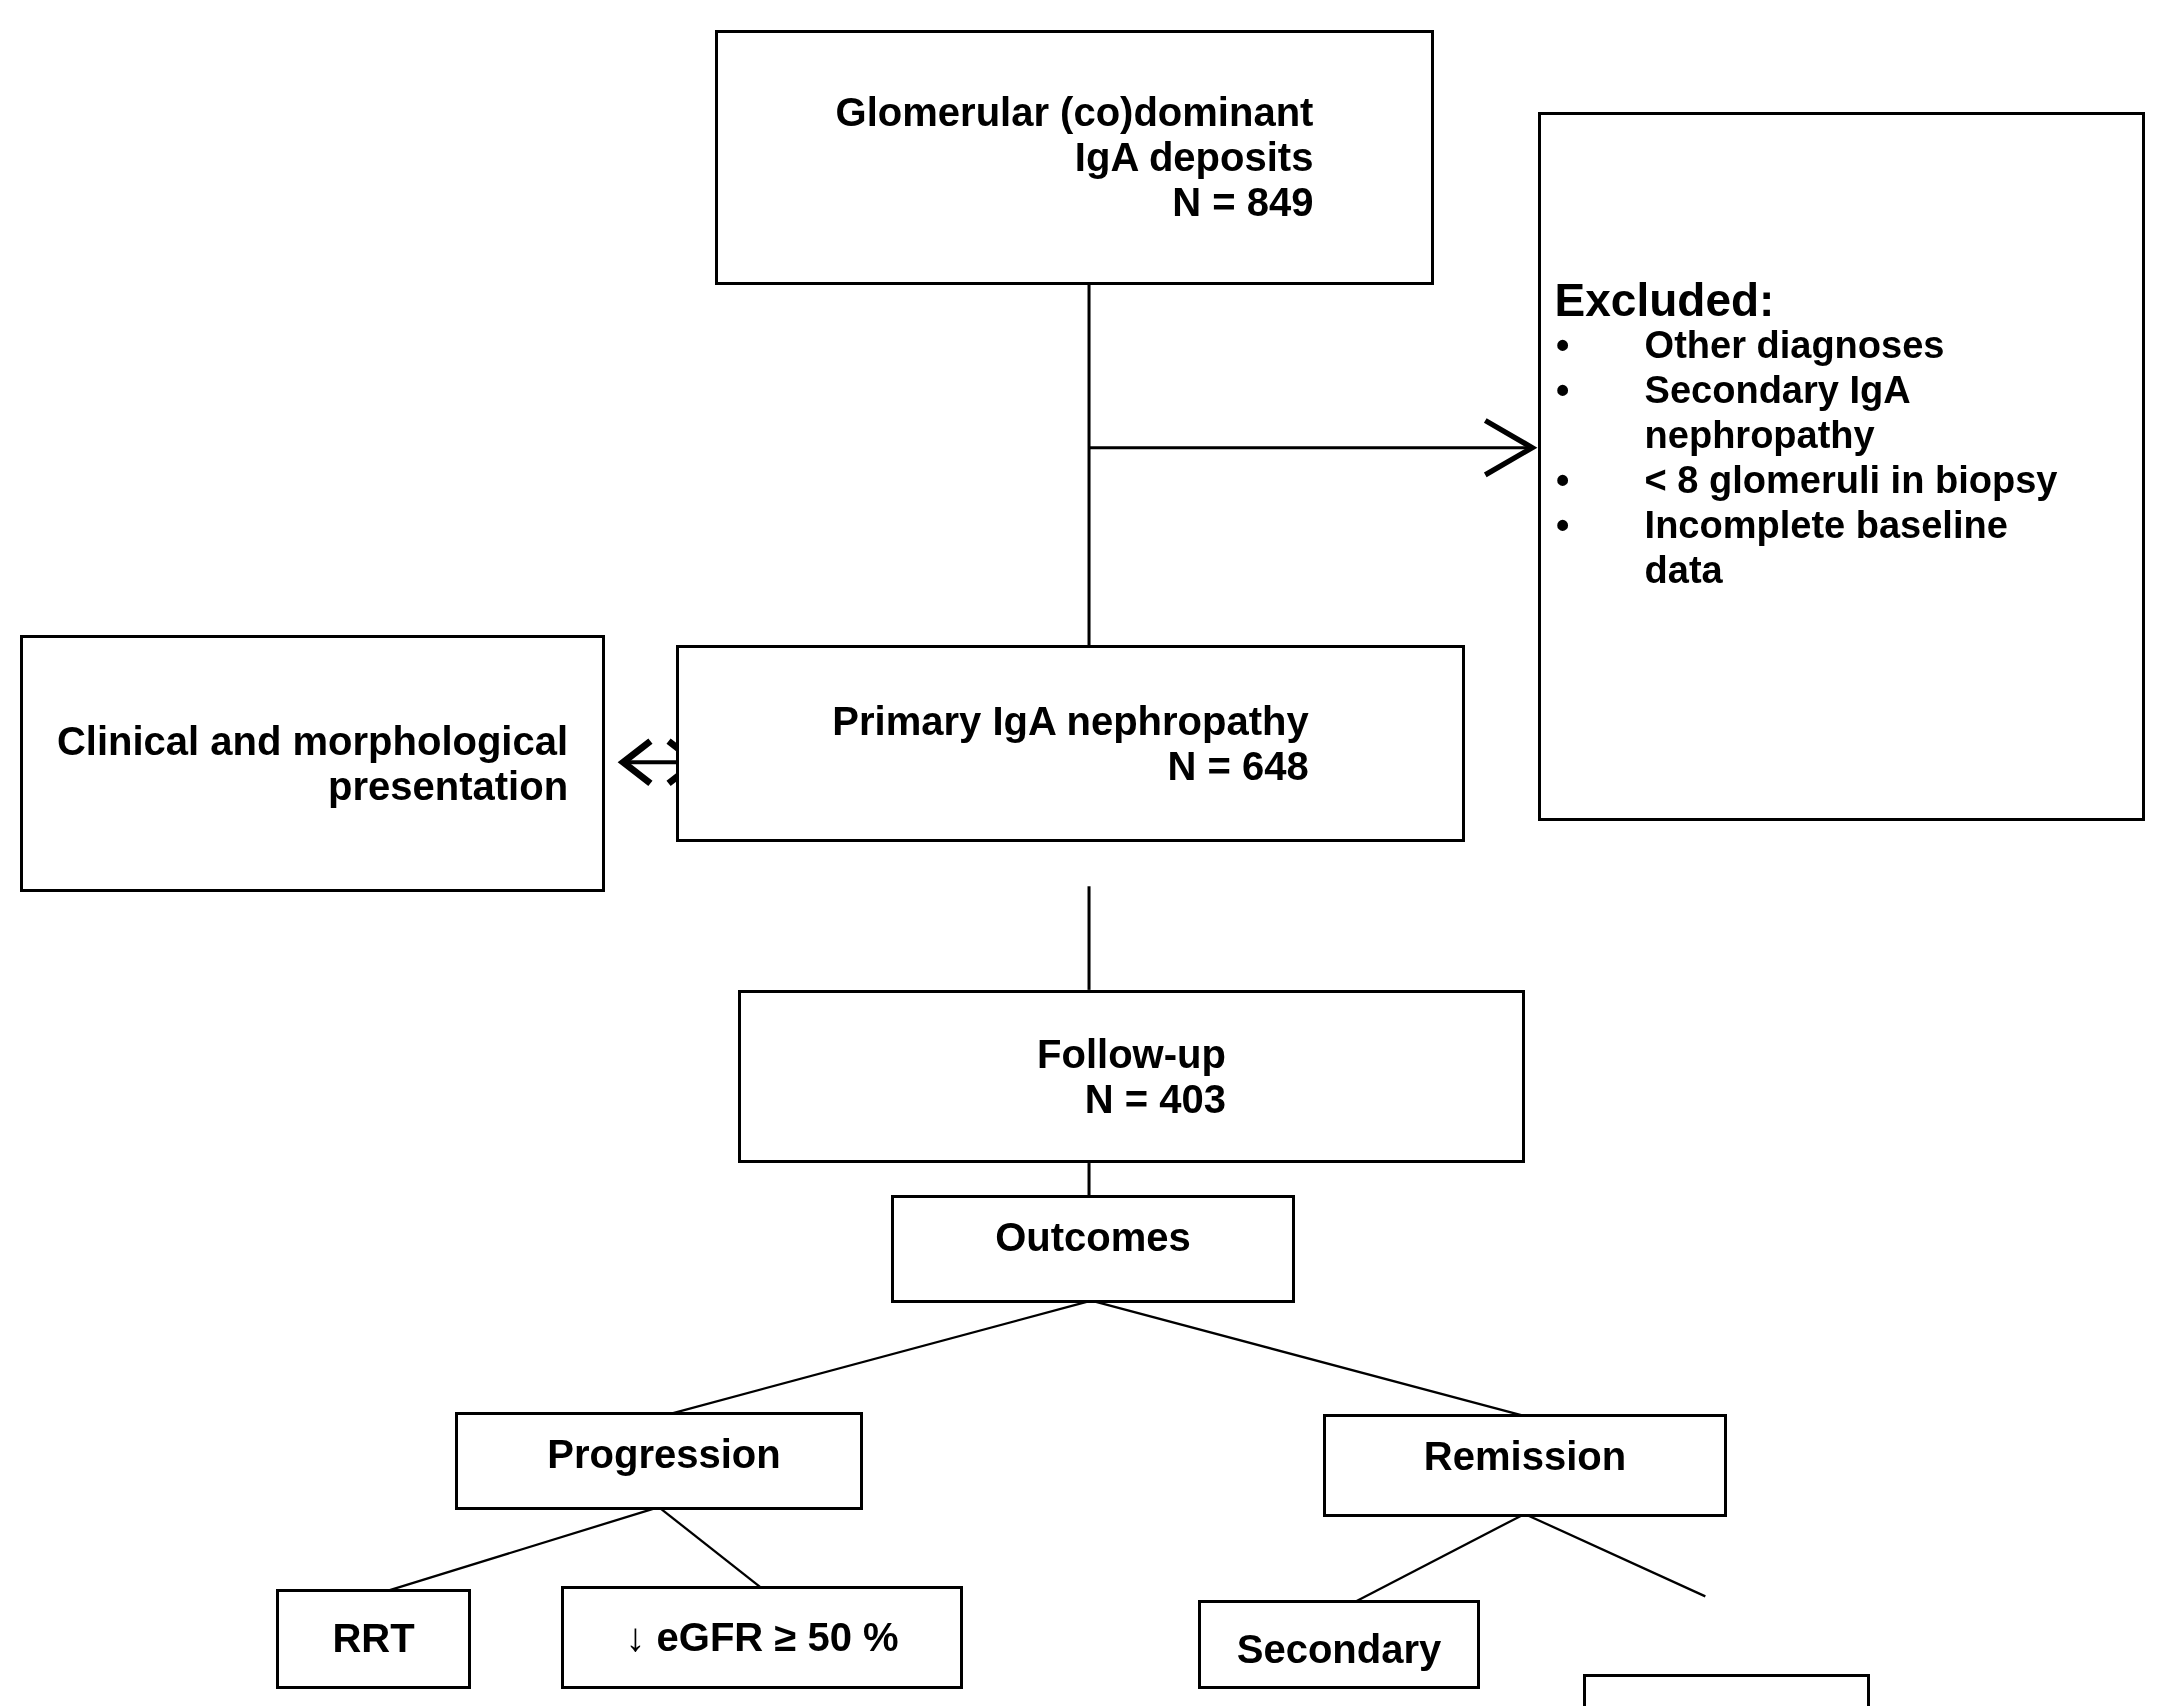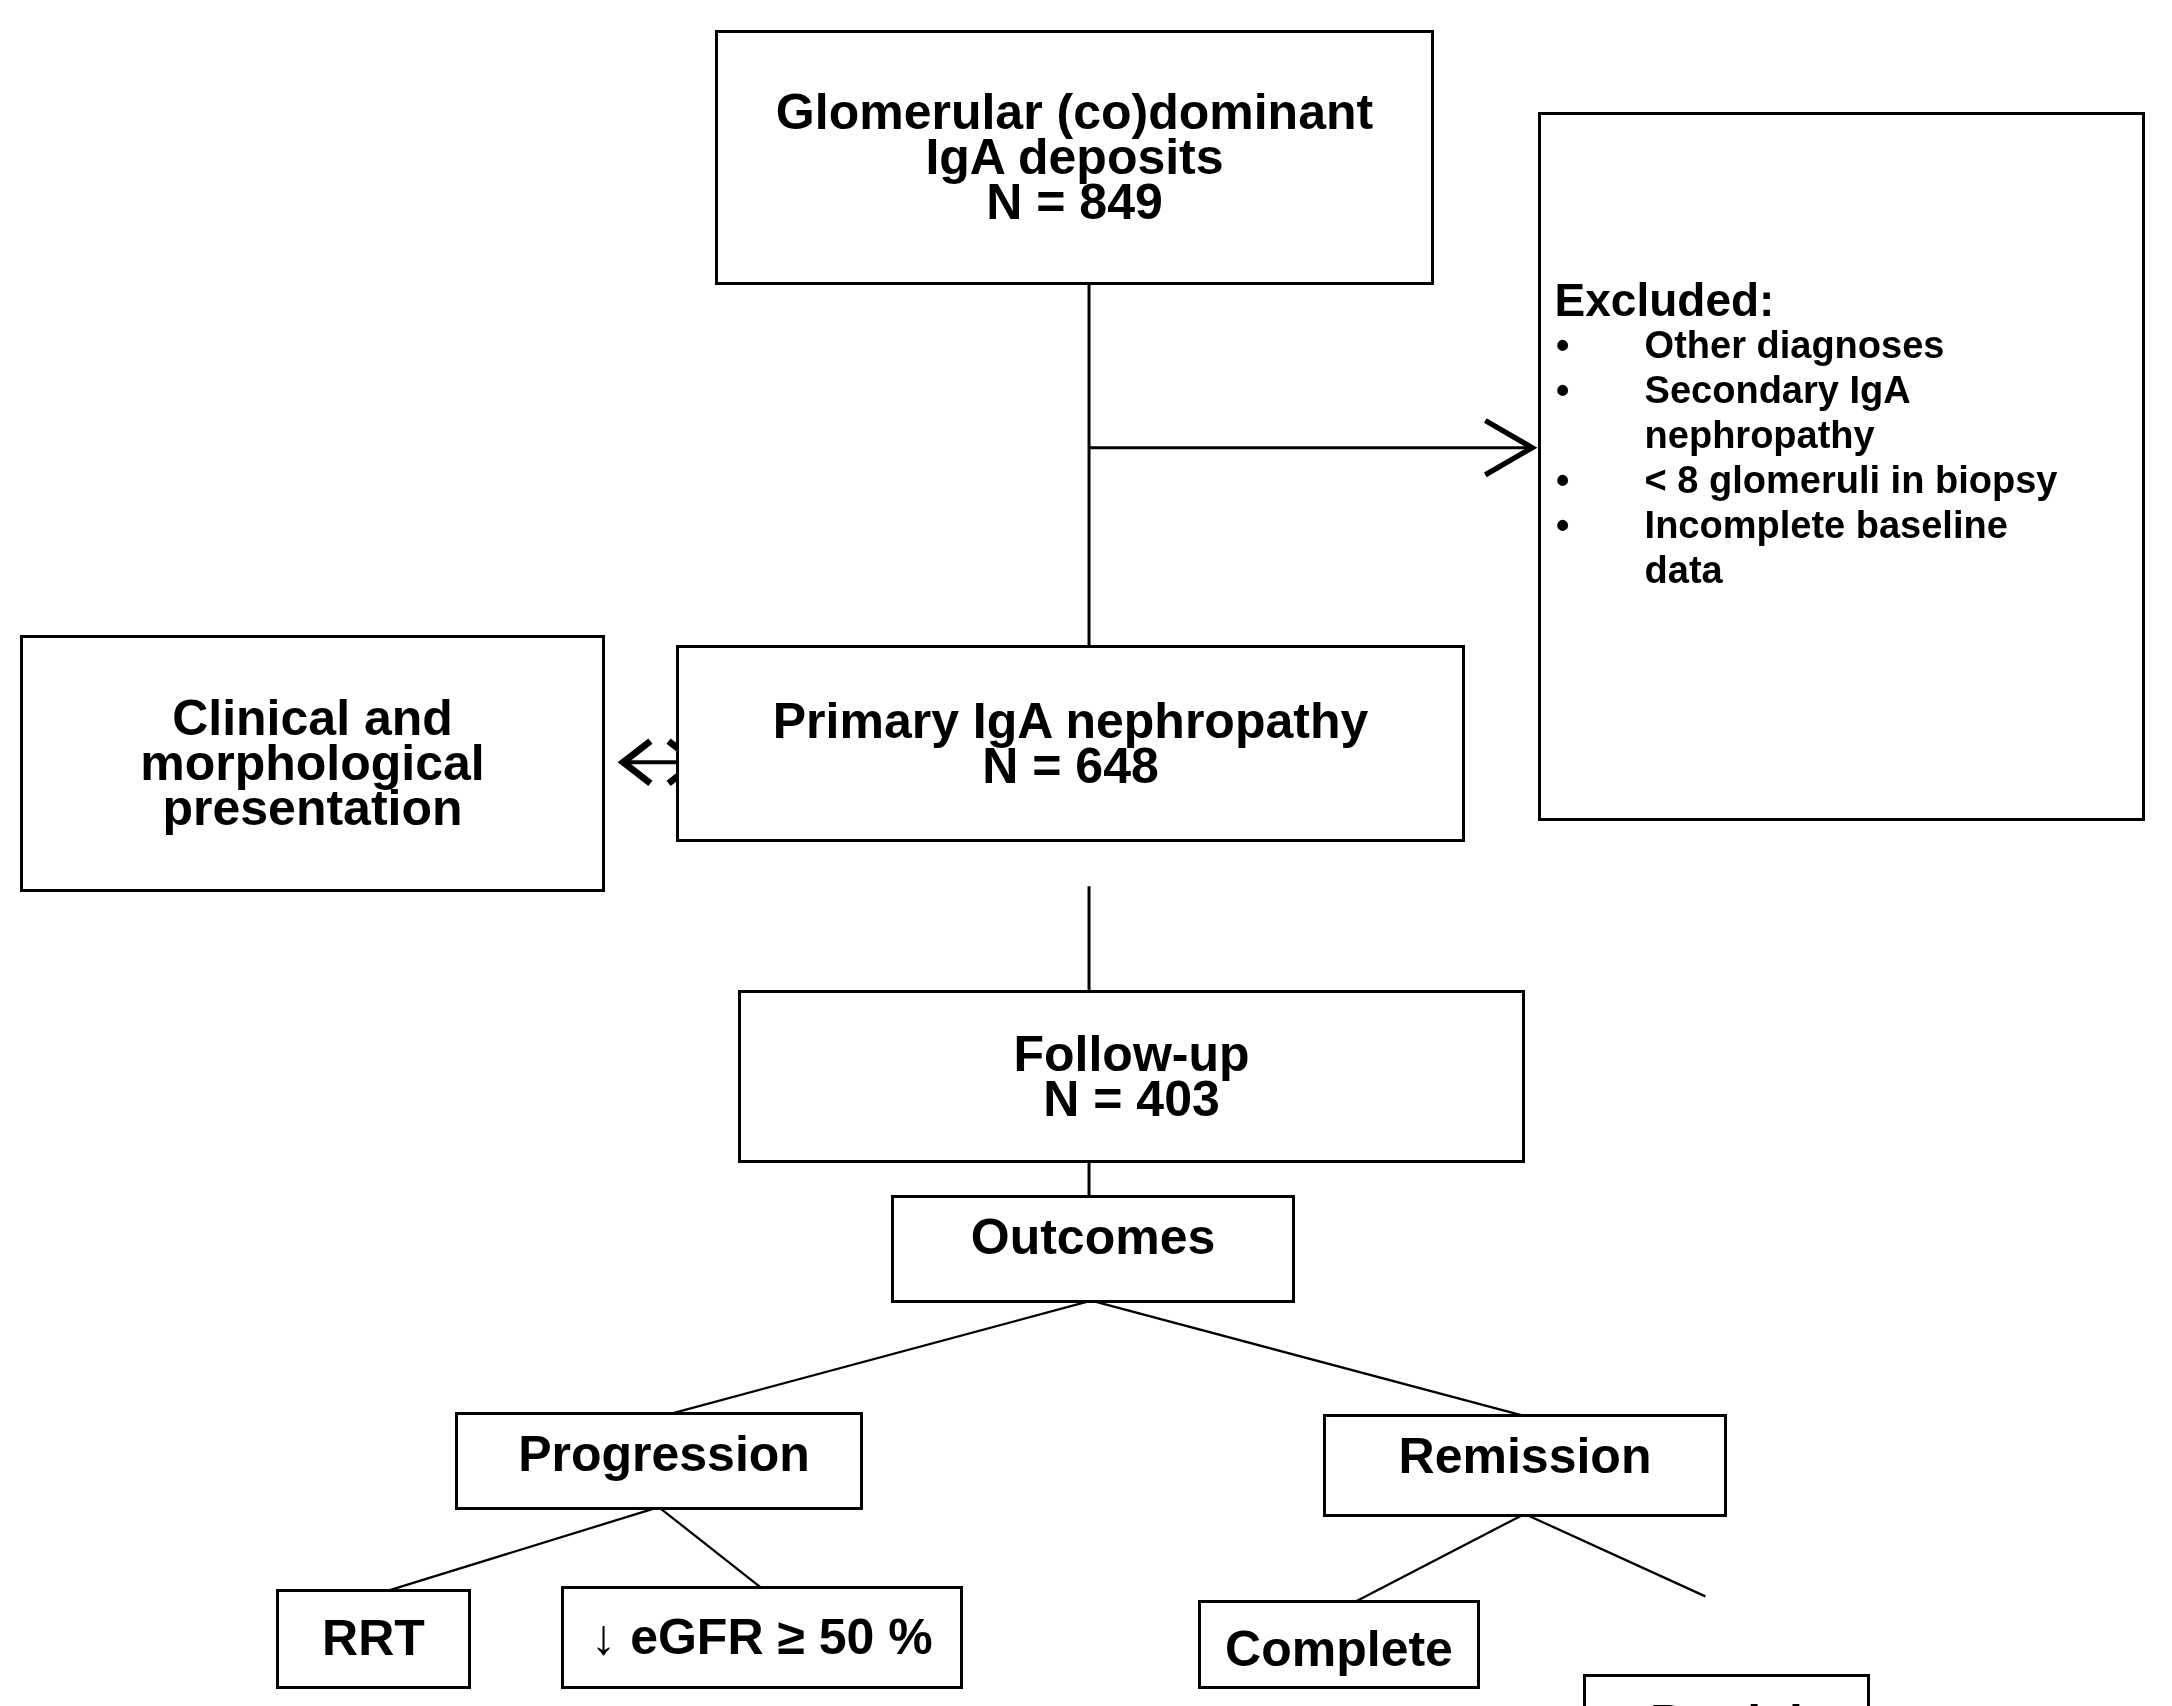--- a/index.html
+++ b/index.html
@@ -30,22 +30,22 @@
     box-sizing: border-box;
     border: 3px solid #000000;
     background: #ffffff;
     display: flex;
     align-items: center;
     justify-content: center;
   }
   .box .label {
     display: block;
     white-space: pre-line;
-    text-align: center;
-    font-size: 50px;
+    text-align: right;
+    font-size: 40px;
     line-height: 45px;
     font-weight: bold;
   }
   .box.top-align {
     align-items: flex-start;
   }
   .box.top-align .label {
     padding-top: 16.6px;
   }
   .box.top-align-small .label {
@@ -162,21 +162,21 @@
 
   <div class="box top-align top-align-small" style="left:276px; top:1589px; width:195px; height:100px;">
     <span class="label">RRT</span>
   </div>
 
   <div class="box" style="left:561px; top:1586px; width:402px; height:103px;">
     <span class="label">↓ eGFR ≥ 50 %</span>
   </div>
 
   <div class="box top-align top-align-small" style="left:1198px; top:1600px; width:282px; height:89px;">
-    <span class="label">Complete</span>
+    <span class="label">Secondary</span>
   </div>
 
   <div class="box top-align top-align-small" style="left:1583px; top:1674px; width:287px; height:82px;">
     <span class="label">Partial</span>
   </div>
 
 </div>
 
 
 </body></html>

